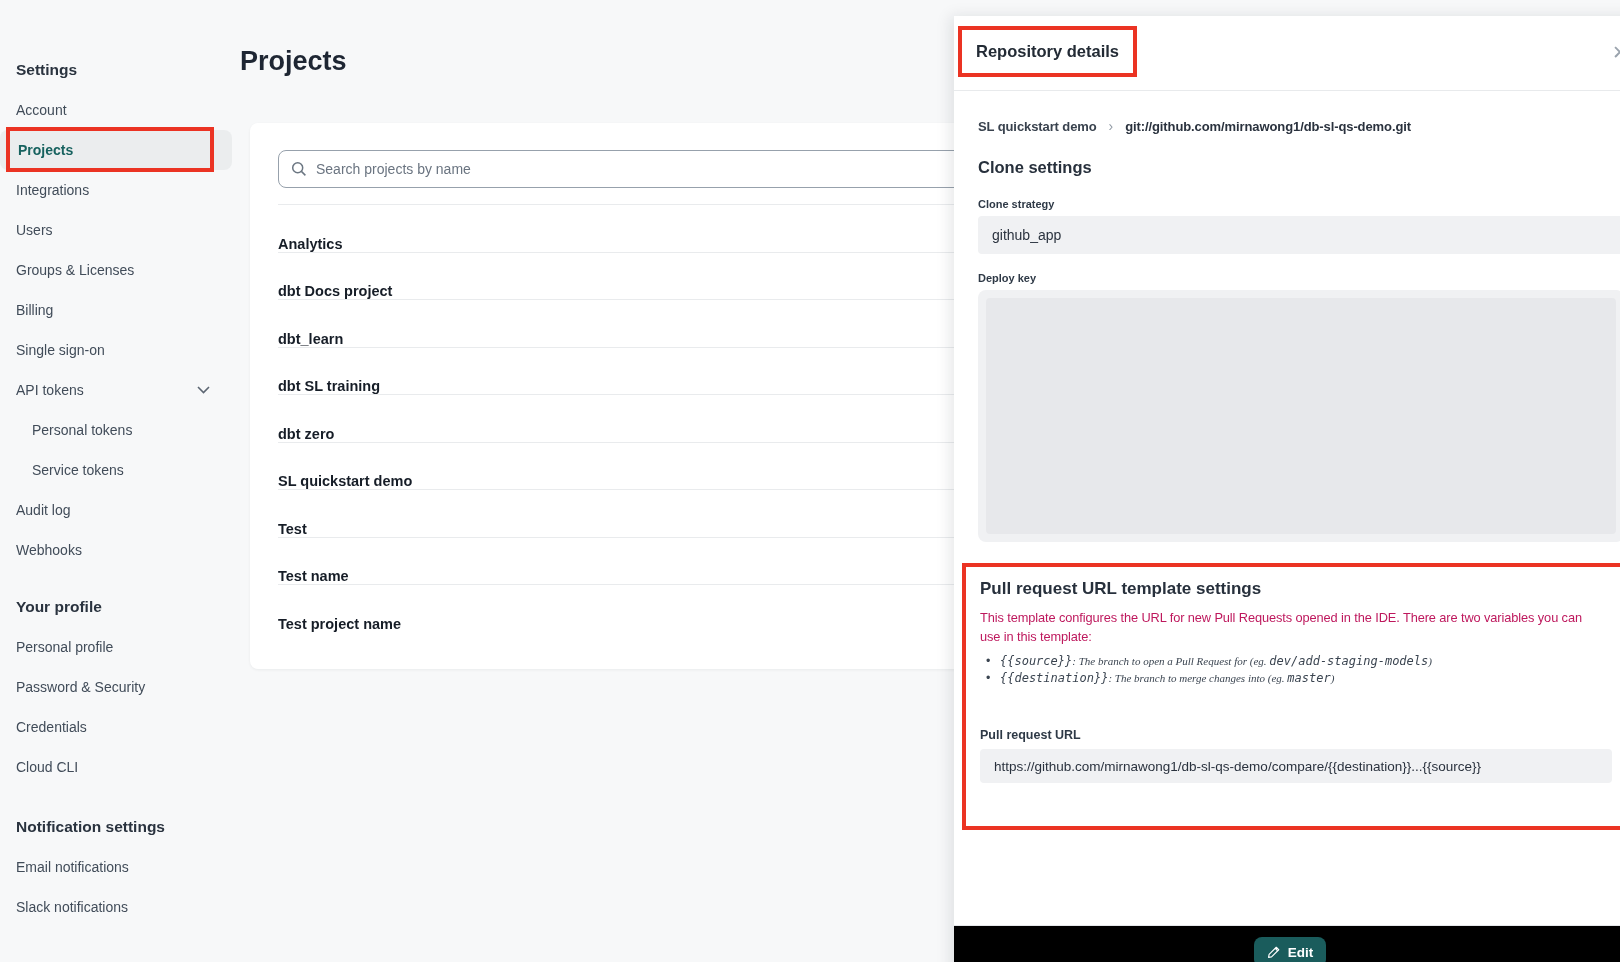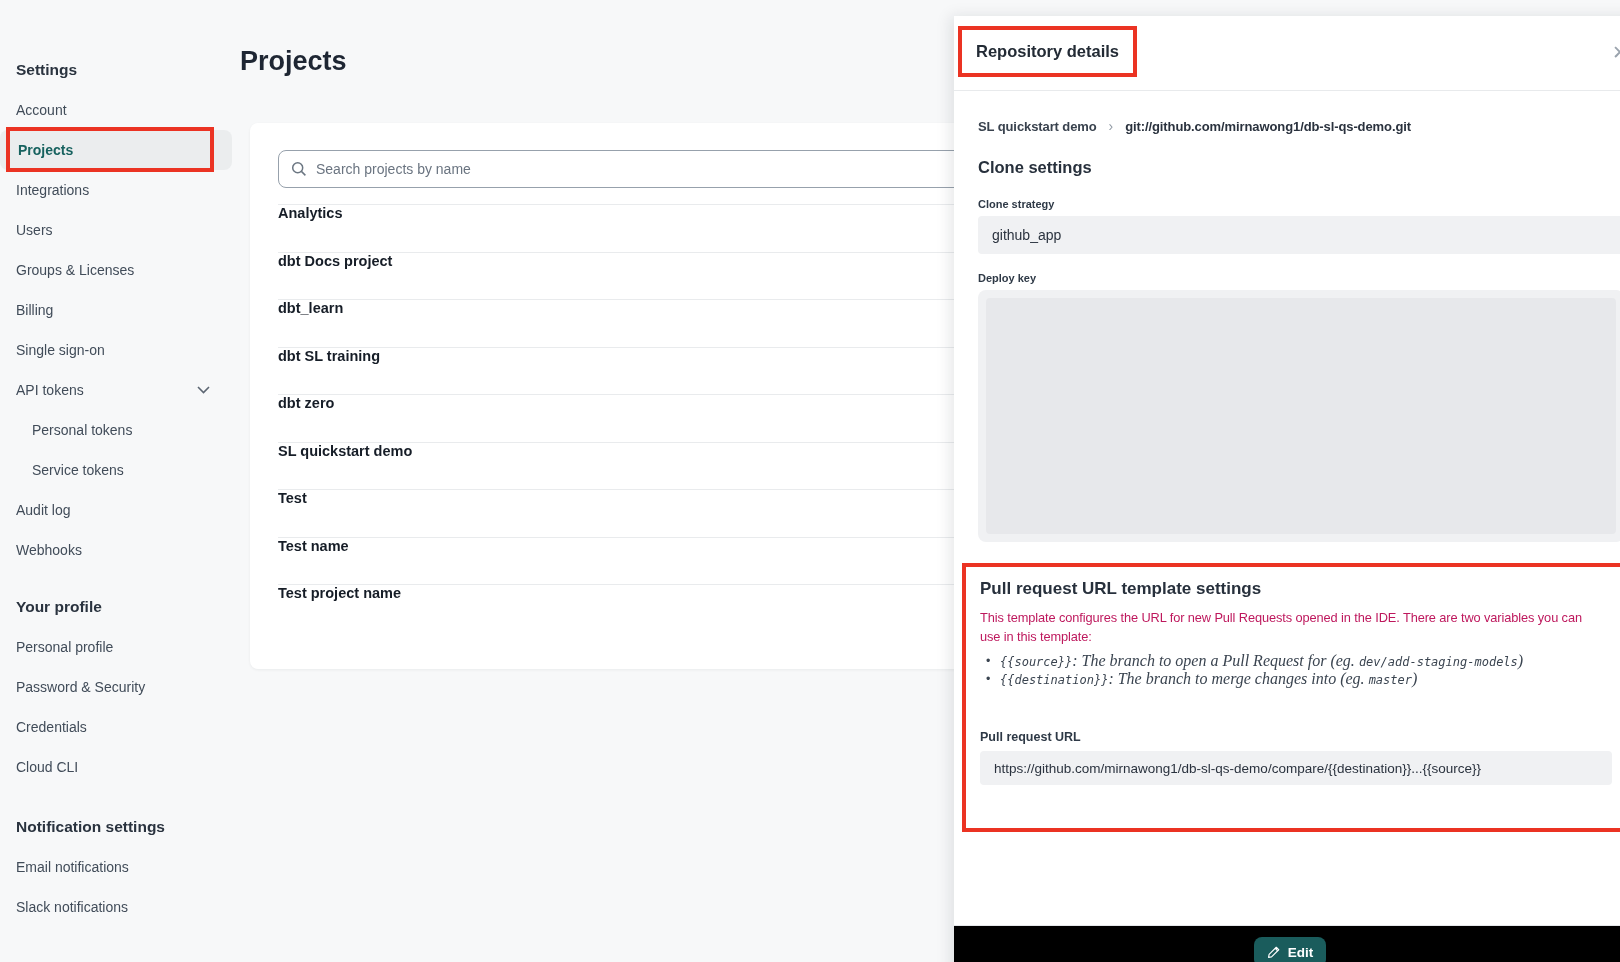--- a/index.html
+++ b/index.html
@@ -23,21 +23,21 @@
   
   .main-title { position:absolute; left:240px; top:46px; font-size:27px; font-weight:bold; color:#1e2633; }
   .card { position:absolute; left:250px; top:123px; width:760px; height:546px; background:#ffffff;
           border-radius:8px; box-shadow:0 1px 3px rgba(20,30,40,0.06); padding:27px 28px 0 28px; }
   .search-box { width:684px; height:38px; border:1px solid #97a1ac; border-radius:8px; background:#fff;
                 display:flex; align-items:center; padding:0 12px; gap:9px; }
   .search-box input { border:none; outline:none; flex:1; font-size:14px; color:#35404c;
                       font-family:"Liberation Sans", sans-serif; background:transparent; }
   .search-box input::placeholder { color:#6a7480; }
   .project-list { margin-top:16px; }
-  .project-row { height:47.5px; display:flex; align-items:flex-start; border-top:1px solid #e9ebed;
+  .project-row { height:47.5px; display:flex; align-items:flex-end; border-top:1px solid #e9ebed;
                  font-size:14.5px; font-weight:bold; color:#161d27; cursor:pointer; }
 
   
   .panel { position:absolute; left:954px; top:16px; width:690px; height:962px; background:#ffffff;
            box-shadow:-4px 0 14px rgba(20,30,40,0.10); z-index:10; }
   .panel-header { position:relative; height:75px; border-bottom:1px solid #e8eaec; }
   .title-box { position:absolute; left:4px; top:10px; border:4px solid #eb3323;
                padding:12px 14px; background:#fff; }
   .panel-title { font-size:16.5px; font-weight:bold; color:#232b35; white-space:nowrap; }
   .close-btn { position:absolute; right:10px; top:22px; font-size:19px; color:#9aa3ad;
@@ -56,21 +56,21 @@
   .deploy-box { margin-top:6px; height:252px; background:#f0f1f3; border-radius:8px; padding:8px; }
   .deploy-inner { width:100%; height:100%; background:#e7e8eb; border-radius:4px; }
 
   .pr-section { margin:21px -6px 0 -16px; border:4px solid #eb3323; padding:12px 14px 43px 14px; }
   .pr-heading { font-size:17px; font-weight:bold; color:#27303c; }
   .pr-desc { margin-top:9px; font-size:12.8px; line-height:19px; color:#be185d; letter-spacing:-0.1px; }
   .pr-bullets { margin-top:7px; }
   .pr-bullet { font-size:12.5px; line-height:16.5px; color:#3a4450; padding-left:6px; display:flex; }
   .bullet-dot { width:14px; color:#3a4450; }
   .mono { font-family:"DejaVu Sans Mono", monospace; font-style:italic; font-size:12px; }
-  .ital { font-style:italic; font-family:"Liberation Serif", serif; font-size:16px; }
+  .ital { font-style:italic; font-family:"Liberation Serif", serif; font-size:11px; }
   .pr-url-label { margin-top:42px; font-size:12.5px; font-weight:bold; color:#2e3946; }
   .pr-url-field { margin-top:7px; height:34px; background:#f0f1f3; border-radius:4px; display:flex;
                   align-items:center; padding:0 14px; font-size:13.5px; color:#2a323e; }
 
   .panel-footer { position:absolute; left:0; right:0; bottom:0; height:53px; background:#000000;
                   border-top:1px solid #e5e7ea; display:flex; align-items:center;
                   justify-content:center; padding-right:18px; }
   .edit-btn { height:30px; background:#1a5c5c; border:none; border-radius:8px; color:#fff;
               font-size:13.5px; font-weight:bold; display:flex; align-items:center; gap:7px;
               padding:0 13px; cursor:pointer; font-family:"Liberation Sans", sans-serif; }

